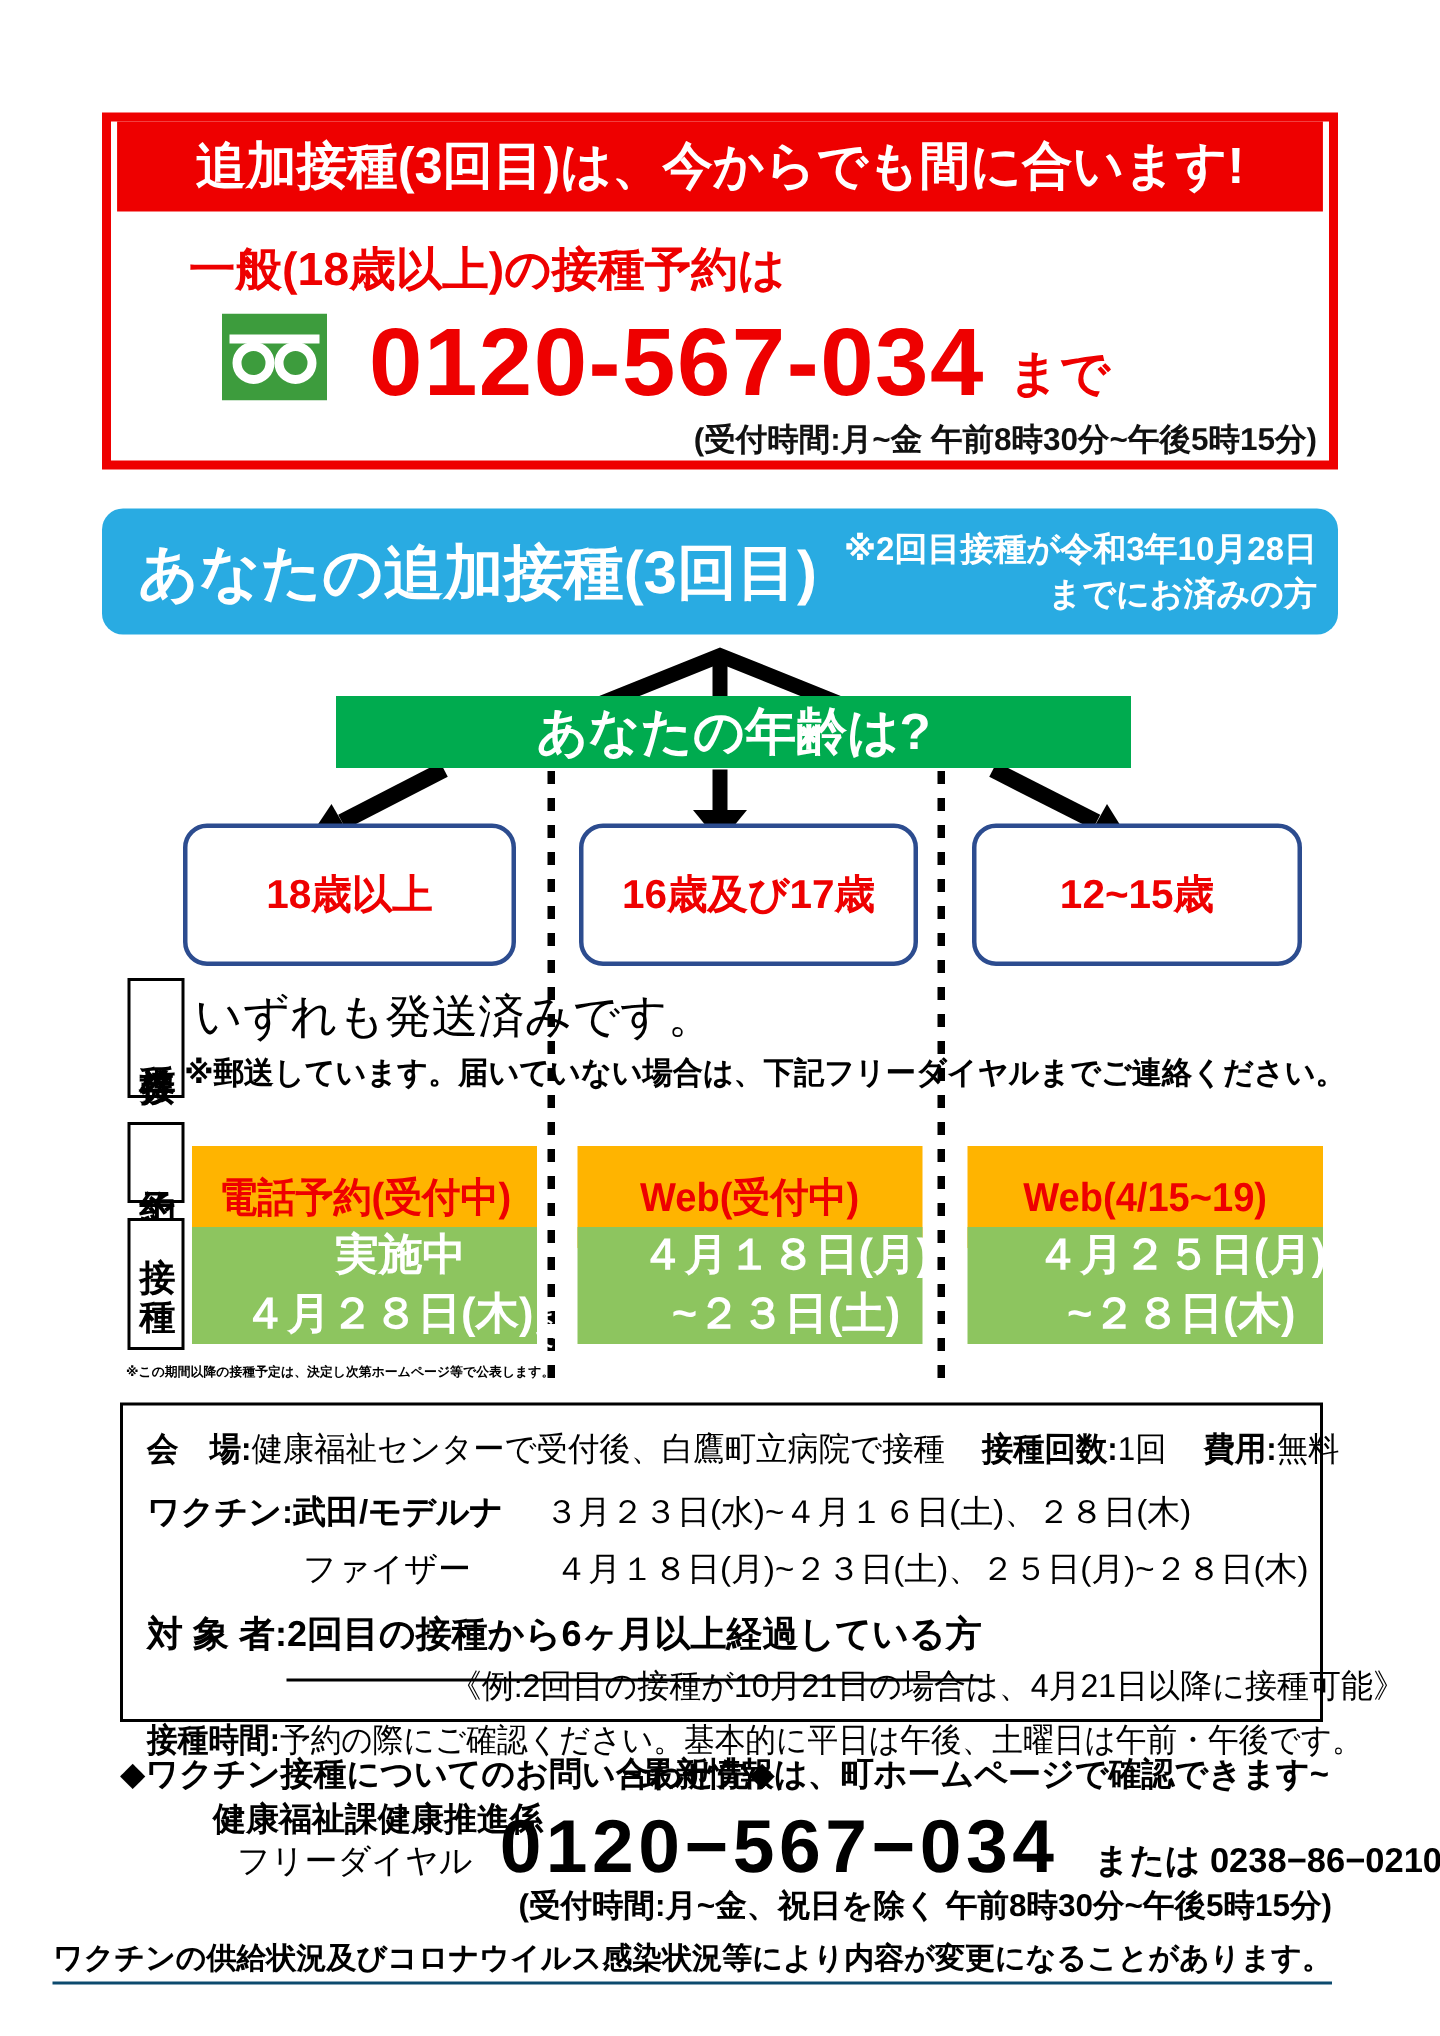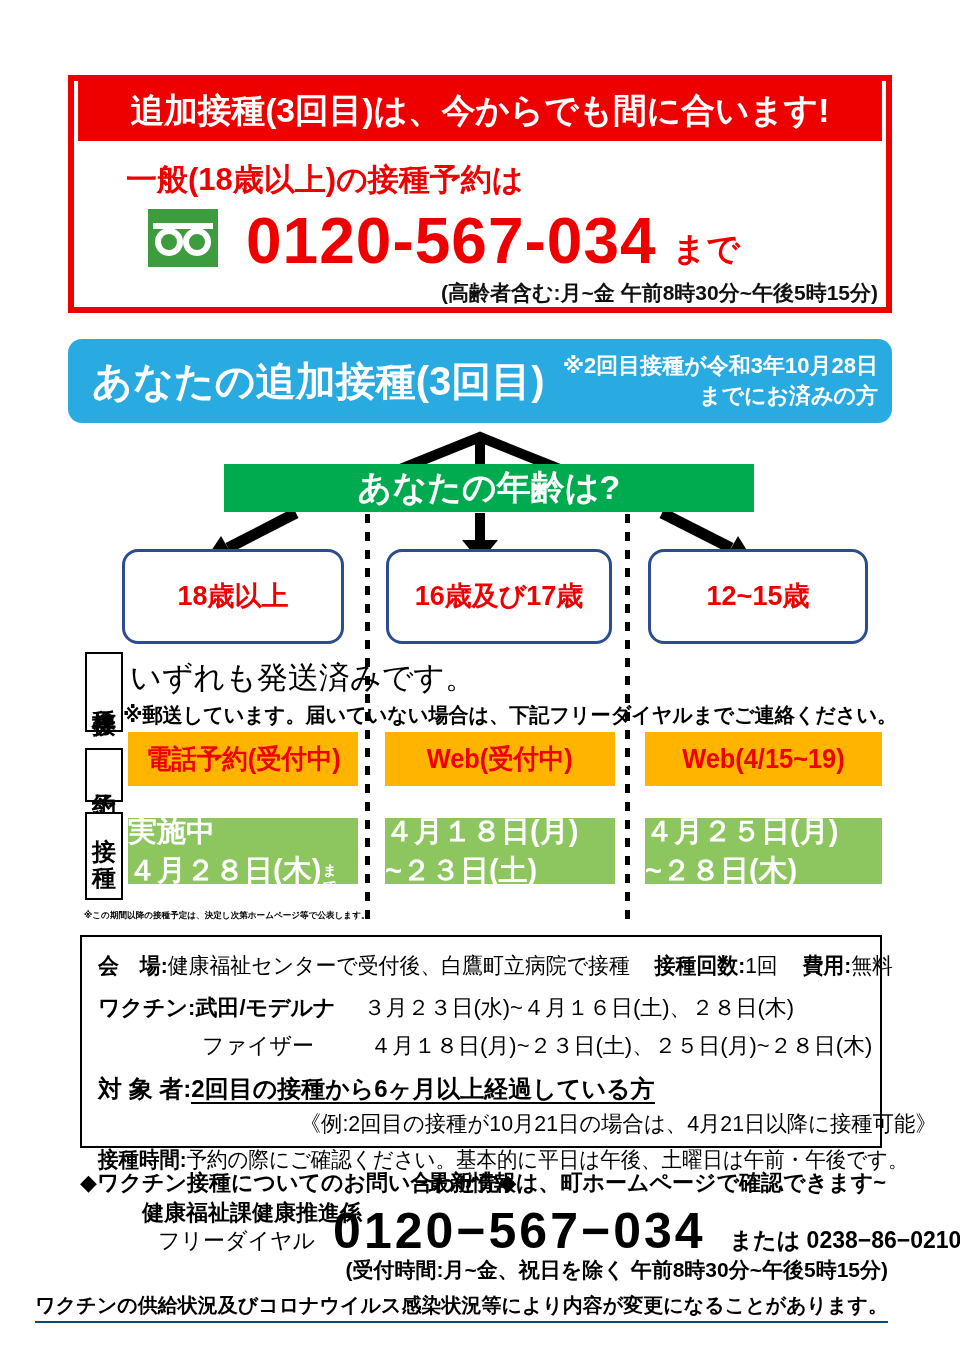--- a/index.html
+++ b/index.html
@@ -56,53 +56,53 @@
   .vlabel-vacc { top: 812px; height: 88px; letter-spacing: 30px; justify-content: flex-start; padding-top: 5px; }
 
   
   .ticket-headline { position: absolute; left: 130px; width: 760px; top: 657px; text-align: left;
                      font-size: 31px; font-weight: normal; color: #000; white-space: nowrap; }
   .ticket-note { position: absolute; left: 110px; width: 800px; top: 701px; text-align: center;
                  font-size: 20.5px; font-weight: bold; color: #000; white-space: nowrap;
                  transform: scaleX(0.98); }
 
   
-  .rbar { position: absolute; top: 732px; height: 54px; background: #ffb400; color: #ee0000;
+  .rbar { position: absolute; top: 764px; height: 68px; background: #ffb400; color: #ee0000;
           font-size: 27px; font-weight: bold; display: flex; align-items: center; justify-content: center;
           white-space: nowrap; text-align: center; }
   .rbar-1 { left: 128px; width: 230px; }
   .rbar-2 { left: 385px; width: 230px; }
   .rbar-3 { left: 645px; width: 237px; }
   .rbar-inner { transform: scaleX(0.94); }
 
   
-  .gbar { position: absolute; top: 818px; height: 66px; background: #8dc55f; color: #fff;
+  .gbar { position: absolute; top: 818px; height: 78px; background: #8dc55f; color: #fff;
           font-size: 29px; font-weight: bold; display: flex; flex-direction: column;
-          align-items: flex-start; justify-content: center; line-height: 1.35; white-space: nowrap; }
+          align-items: center; justify-content: center; line-height: 1.35; white-space: nowrap; padding-left: 48px; }
   .gbar-1 { left: 128px; width: 230px; }
   .gbar-2 { left: 385px; width: 230px; }
   .gbar-3 { left: 645px; width: 237px; }
   .gbar-line2 { display: flex; align-items: center; }
   .vert-suffix { writing-mode: vertical-rl; text-orientation: upright; font-size: 14px;
                  font-weight: bold; line-height: 1; margin-left: 2px; letter-spacing: 1px; }
   .vacc-note { position: absolute; left: 84px; top: 909px; font-size: 11px; color: #000;
                white-space: nowrap; transform: scale(0.78); transform-origin: left top; font-weight: bold; }
 
   
   .details { position: absolute; left: 80px; top: 935px; width: 802px; height: 213px;
              border: 2px solid #000; background: #fff; padding: 14px 16px; font-size: 22px; color: #000; }
   .iline { white-space: nowrap; }
   .b { font-weight: bold; }
   .gap { margin-left: 26px; }
   .iline-venue { transform: scaleX(0.95); transform-origin: left center; }
   .iline-vax1 { margin-top: 12px; }
   .iline-vax2 { margin-top: 8px; padding-left: 104px; }
   .vax-name { display: inline-block; width: 168px; }
   .iline-target { margin-top: 12px; font-size: 24px; }
-  .target-ul { font-weight: bold; border-bottom: 2.5px solid #000; padding-bottom: 0; }
+  .target-ul { font-weight: bold; border-bottom: 2.5px solid #000; padding-bottom: 16px; }
   .iline-example { padding-left: 208px; margin-top: 4px; transform: scaleX(0.97); transform-origin: left center; }
   .iline-time { margin-top: 6px; transform: scaleX(0.93); transform-origin: left center; }
 
   
   .f-heading { position: absolute; left: 80px; top: 1168px; font-size: 22px; font-weight: bold; white-space: nowrap; }
   .f-latest { position: absolute; right: 74px; top: 1168px; font-size: 22px; font-weight: bold; white-space: nowrap; }
   .f-dept { position: absolute; left: 142px; top: 1198px; font-size: 22px; font-weight: bold; white-space: nowrap; }
   .f-phone-row { position: absolute; left: 158px; top: 1206px; display: flex; align-items: baseline; white-space: nowrap; }
   .f-dial-label { font-size: 22px; font-weight: normal; }
   .f-phone { font-size: 50px; font-weight: bold; letter-spacing: 3px; margin-left: 18px; line-height: 1; }
@@ -122,21 +122,21 @@
     <div class="topphone-row">
       <svg class="freedial-svg" viewBox="0 0 70 58">
         <rect x="0" y="0" width="70" height="58" fill="#3d9c3d"></rect>
         <path d="M5 17 H65" stroke="#fff" stroke-width="6" fill="none"></path>
         <circle cx="21" cy="33" r="11" stroke="#fff" stroke-width="6" fill="none"></circle>
         <circle cx="49" cy="33" r="11" stroke="#fff" stroke-width="6" fill="none"></circle>
       </svg>
       <span class="topphone-number">0120-567-034</span>
       <span class="topphone-suffix">まで</span>
     </div>
-    <div class="tophours">(高齢者含む:月~金 午前8時30分~午後5時15分)</div>
+    <div class="tophours">(受付時間:月~金 午前8時30分~午後5時15分)</div>
   </div>
 
   <div class="bluebanner">
     <div class="bluebanner-title">あなたの追加接種(3回目)</div>
     <div class="bluebanner-note">
       <div>※2回目接種が令和3年10月28日</div>
       <div>までにお済みの方</div>
     </div>
   </div>
 

